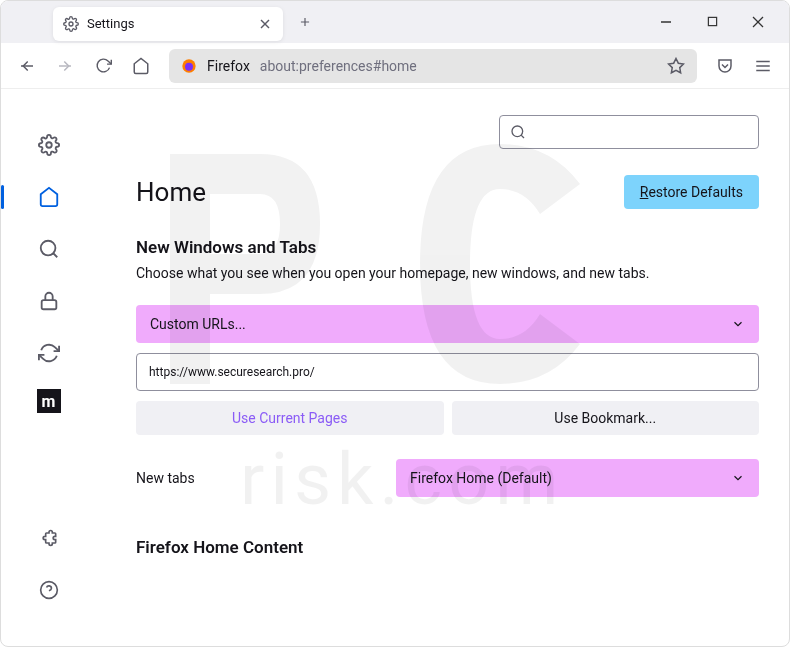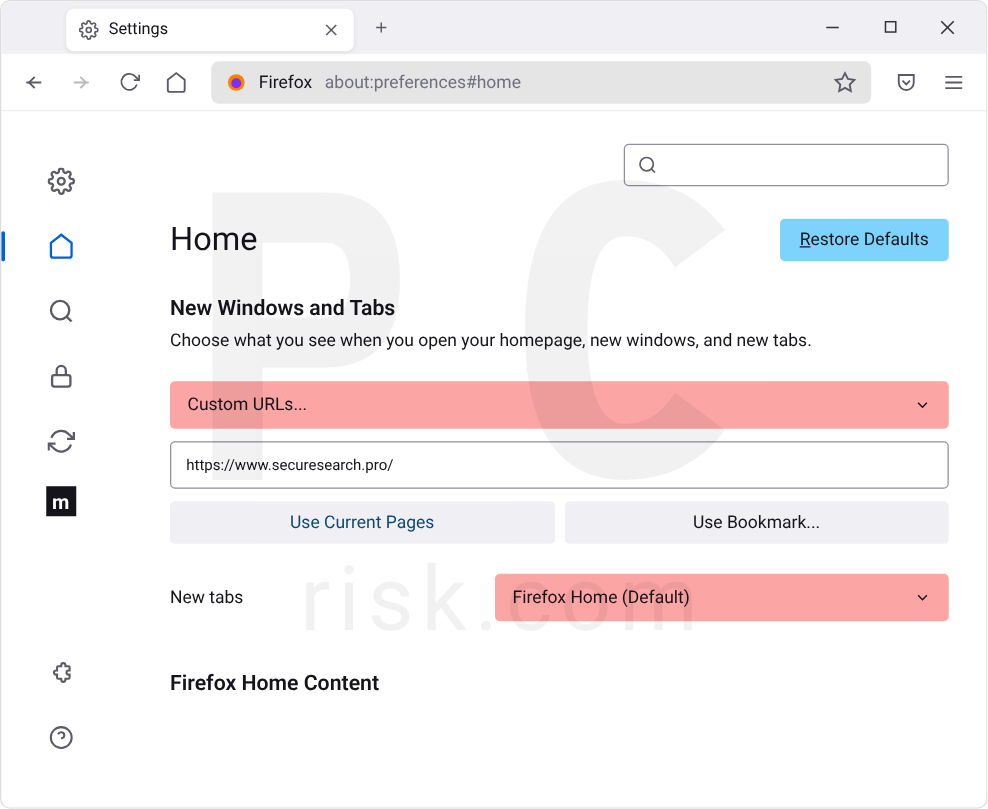--- a/index.html
+++ b/index.html
@@ -50,26 +50,26 @@
 .page-title { font-size: 26px; font-weight: 400; color: #15141a; }
 .btn { height: 34px; padding: 0 16px; background: #7dd3fc; border: none; border-radius: 4px; font-size: 14px; color: #15141a; cursor: pointer; display: inline-flex; align-items: center; }
 .btn .ul { text-decoration: underline; }
 
 .section-title { font-size: 17px; font-weight: 600; color: #15141a; margin-top: 28px; }
 .section-desc { font-size: 14px; color: #15141a; margin-top: 8px; }
 
 .setting-row { display: flex; align-items: center; margin-top: 24px; }
 .setting-label { width: 260px; font-size: 14px; color: #15141a; }
 .setting-controls { flex: 1; display: flex; flex-direction: column; gap: 10px; }
-.select-box { height: 38px; background: #fca5a5; border-radius: 4px; display: flex; align-items: center; padding: 0 14px; font-size: 14px; color: #15141a; cursor: pointer; }
+.select-box { height: 38px; background: #f0abfc; border-radius: 4px; display: flex; align-items: center; padding: 0 14px; font-size: 14px; color: #15141a; cursor: pointer; }
 .select-box .chev { margin-left: auto; }
 .input-box { height: 38px; border: 1px solid #8f8f9d; border-radius: 4px; padding: 0 12px; font-size: 12px; color: #15141a; outline: none; }
 .btn-row { display: flex; gap: 8px; }
 .btn-half { flex: 1; height: 34px; background: #f0f0f4; border: none; border-radius: 4px; font-size: 14px; color: #15141a; cursor: pointer; }
-.btn-half.disabled { color: #0c4a6e; }
+.btn-half.disabled { color: #8b5cf6; }
 
 </style>
 </head>
 <body>
 
 <div class="window-frame">
 
   <svg class="watermark" viewBox="0 0 550 400">
     <g fill="#000">
       <path d="M50 30 L140 30 Q200 30 200 100 Q200 170 140 170 L90 170 L90 260 L50 260 Z M90 70 L90 130 L140 130 Q160 130 160 100 Q160 70 140 70 Z"></path>

